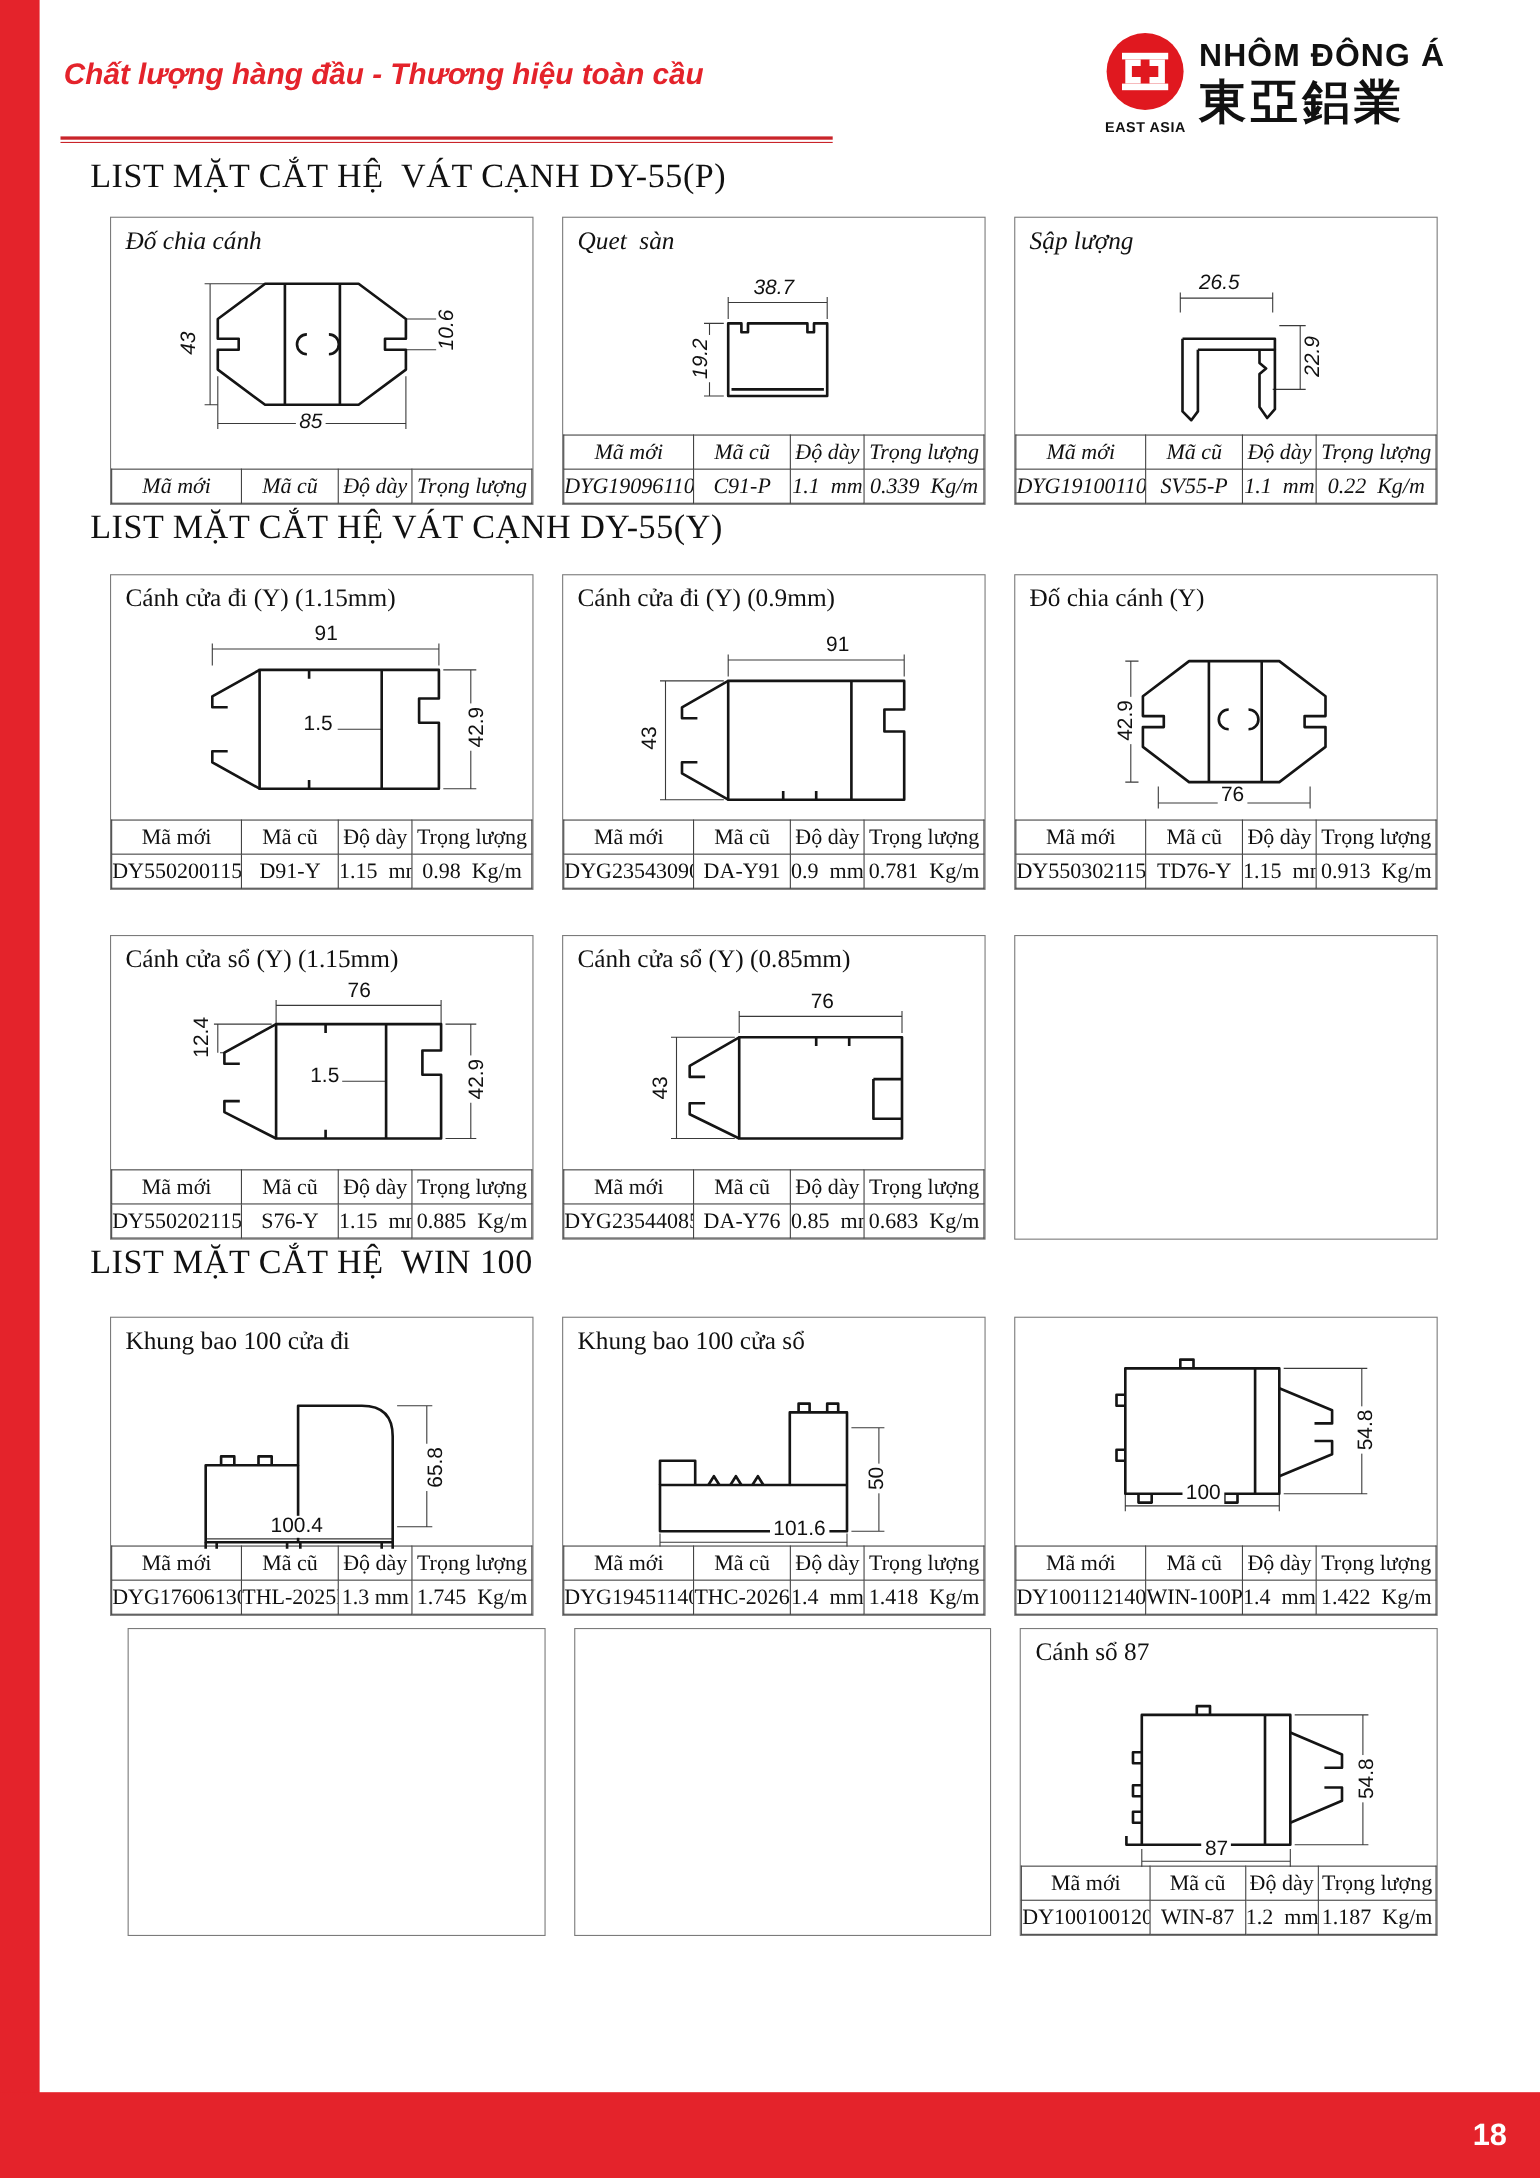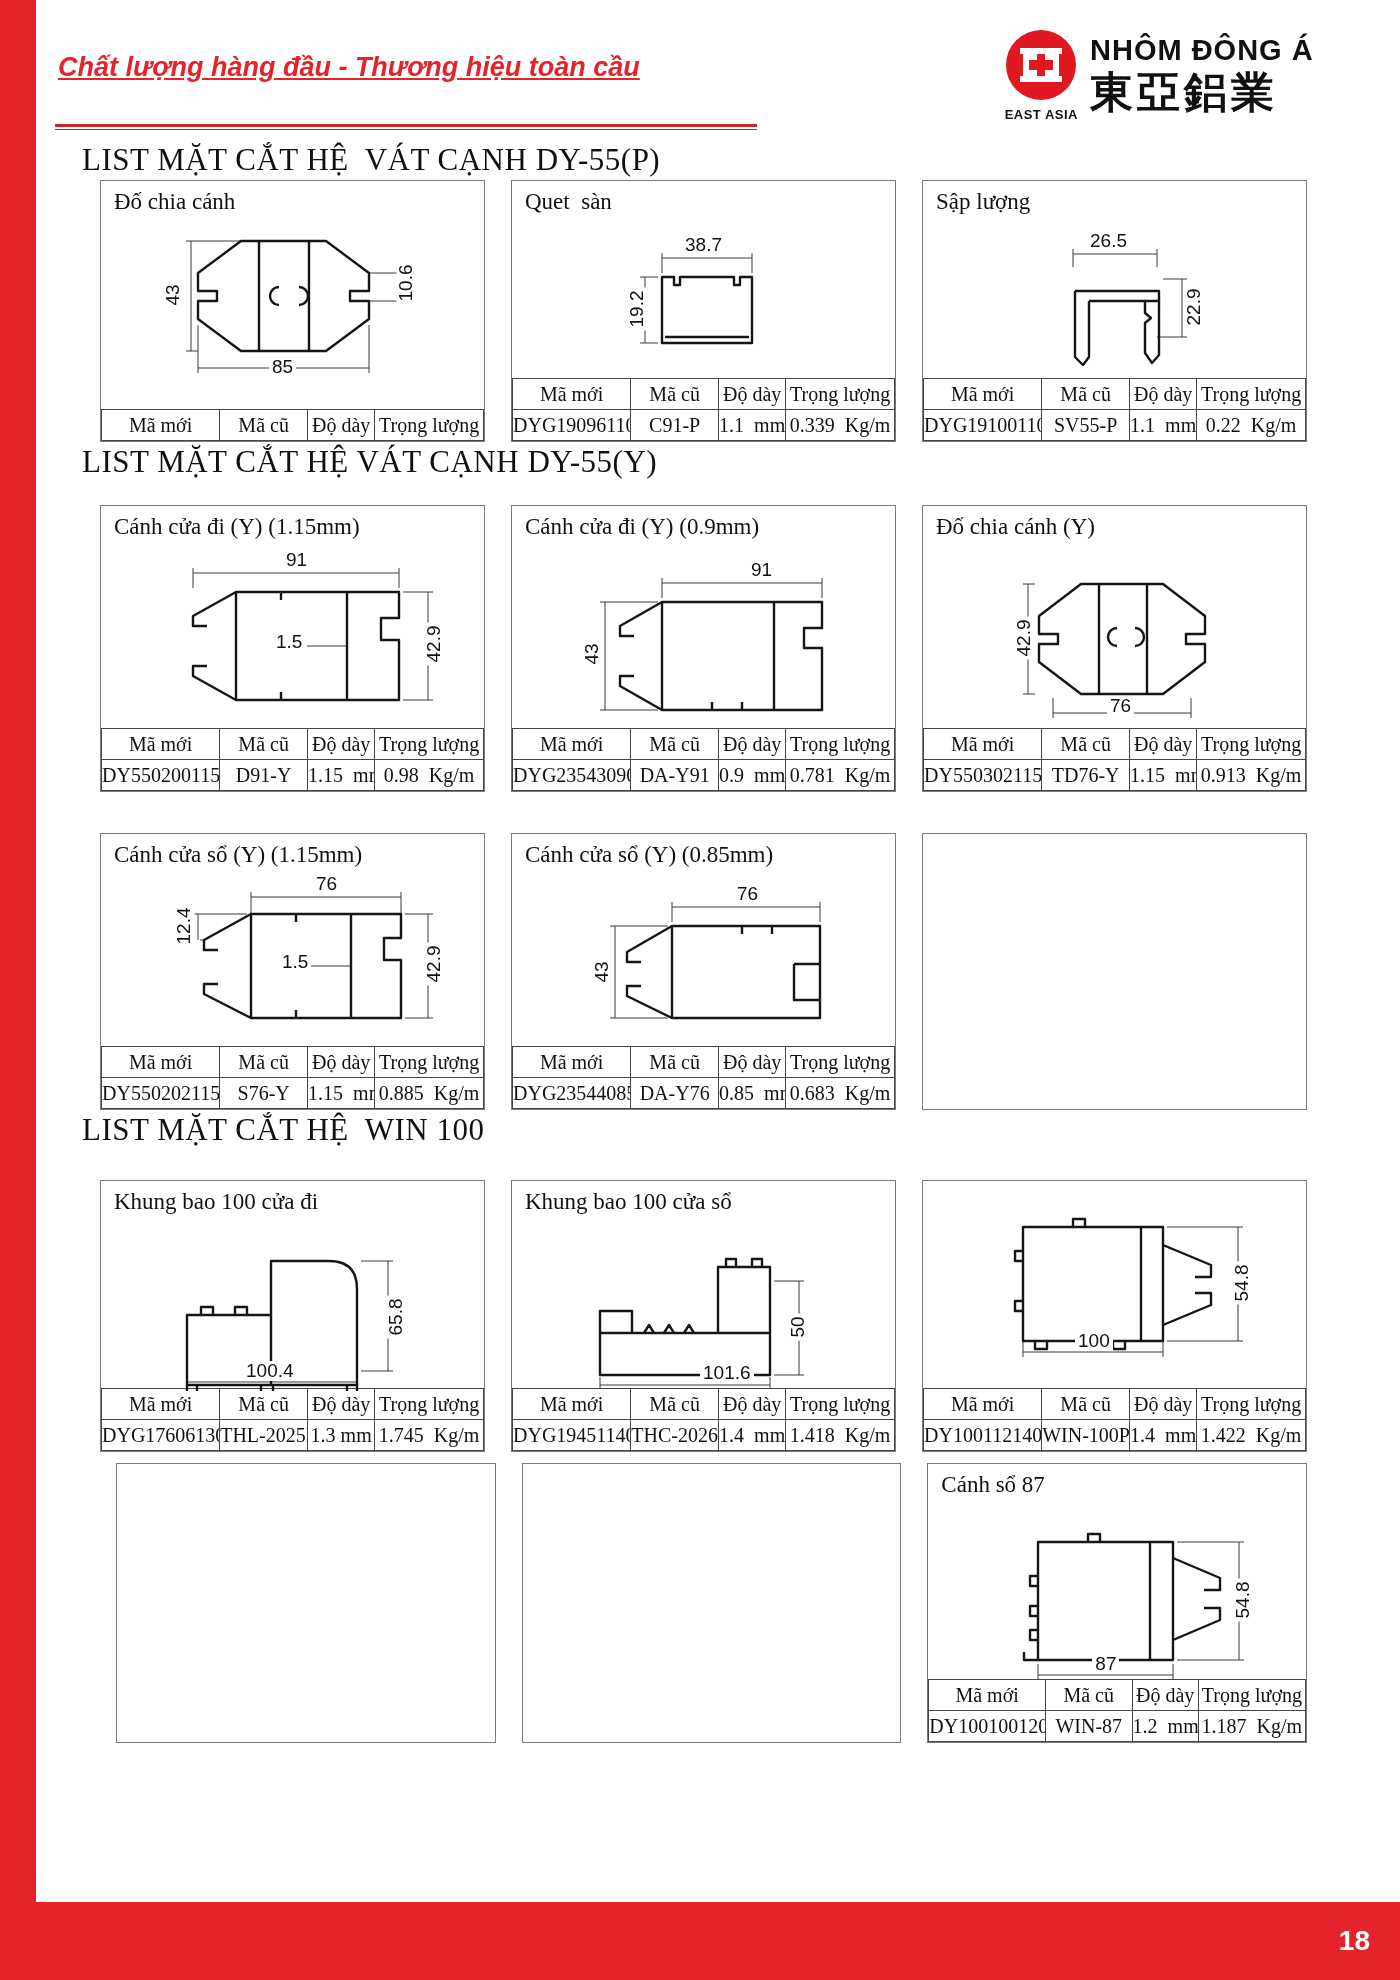--- a/index.html
+++ b/index.html
@@ -2,37 +2,37 @@
 <html><head>
 <meta charset="utf-8">
 <style>
   html,body{margin:0;padding:0;}
   body{width:1400px;height:1980px;background:#fff;position:relative;overflow:hidden;
        font-family:"Liberation Serif",serif;color:#111;}
   .left-strip{position:absolute;left:0;top:0;width:36px;height:100%;background:#e4232b;}
   
   .header{position:absolute;left:0;top:0;width:1400px;height:140px;}
   .slogan{position:absolute;left:58px;top:52px;font-family:"Liberation Sans",sans-serif;
-          font-size:27px;font-weight:bold;font-style:italic;color:#e4232b;text-decoration:underline;}
+          font-size:27px;font-weight:bold;font-style:italic;color:#e4232b;}
   .rule{position:absolute;left:55px;top:124px;width:702px;height:2px;
         border-top:3px solid #c9242a;border-bottom:1px solid #c9242a;}
   .logo{position:absolute;left:998px;top:28px;display:flex;gap:12px;align-items:center;}
   .logo-mark{width:80px;text-align:right;}
   .logo-badge{font-family:"Liberation Sans",sans-serif;font-size:13px;font-weight:bold;
               letter-spacing:.5px;margin-top:1px;}
   .logo-names{font-family:"Liberation Sans",sans-serif;font-weight:bold;}
   .logo-vi{font-size:29px;letter-spacing:1px;line-height:34px;}
   .logo-cn{font-size:43px;line-height:50px;letter-spacing:4px;}
   
   .content{position:absolute;left:100px;top:140px;width:1207px;}
   h2.sec{font-size:31px;font-weight:normal;letter-spacing:.5px;margin:0 0 0 -18px;
          white-space:pre;line-height:40px;}
   .h1x{margin-top:40px;} .h2x{margin-top:86px;} .h3x{margin-top:31px;}
   .row{display:flex;gap:26px;}
-  .m1{} .m2a{margin-top:23px;} .m2b{margin-top:41px;}
+  .m1{margin-top:17px;font-style:italic;} .m2a{margin-top:23px;} .m2b{margin-top:41px;}
   .m3a{margin-top:30px;justify-content:flex-end;} .m3b{margin-top:11px;padding-left:16px;}
   .card{width:385px;box-sizing:border-box;border:1px solid #7b7b7b;background:#fff;
         display:flex;flex-direction:column;}
   .s1 .card{height:262px;} .s2a .card{height:287px;} .s2b .card{height:277px;}
   .s3a .card{height:272px;} .s3b .card{height:280px;}
   .ctitle{font-size:23px;padding:8px 0 0 13px;height:34px;box-sizing:border-box;white-space:pre;}
   .draw{position:relative;flex:1;}
   .draw svg{position:absolute;left:0;top:0;}
   .p{fill:none;stroke:#151515;stroke-width:2.4;stroke-linejoin:round;}
   .d{fill:none;stroke:#3a3a3a;stroke-width:1;}

